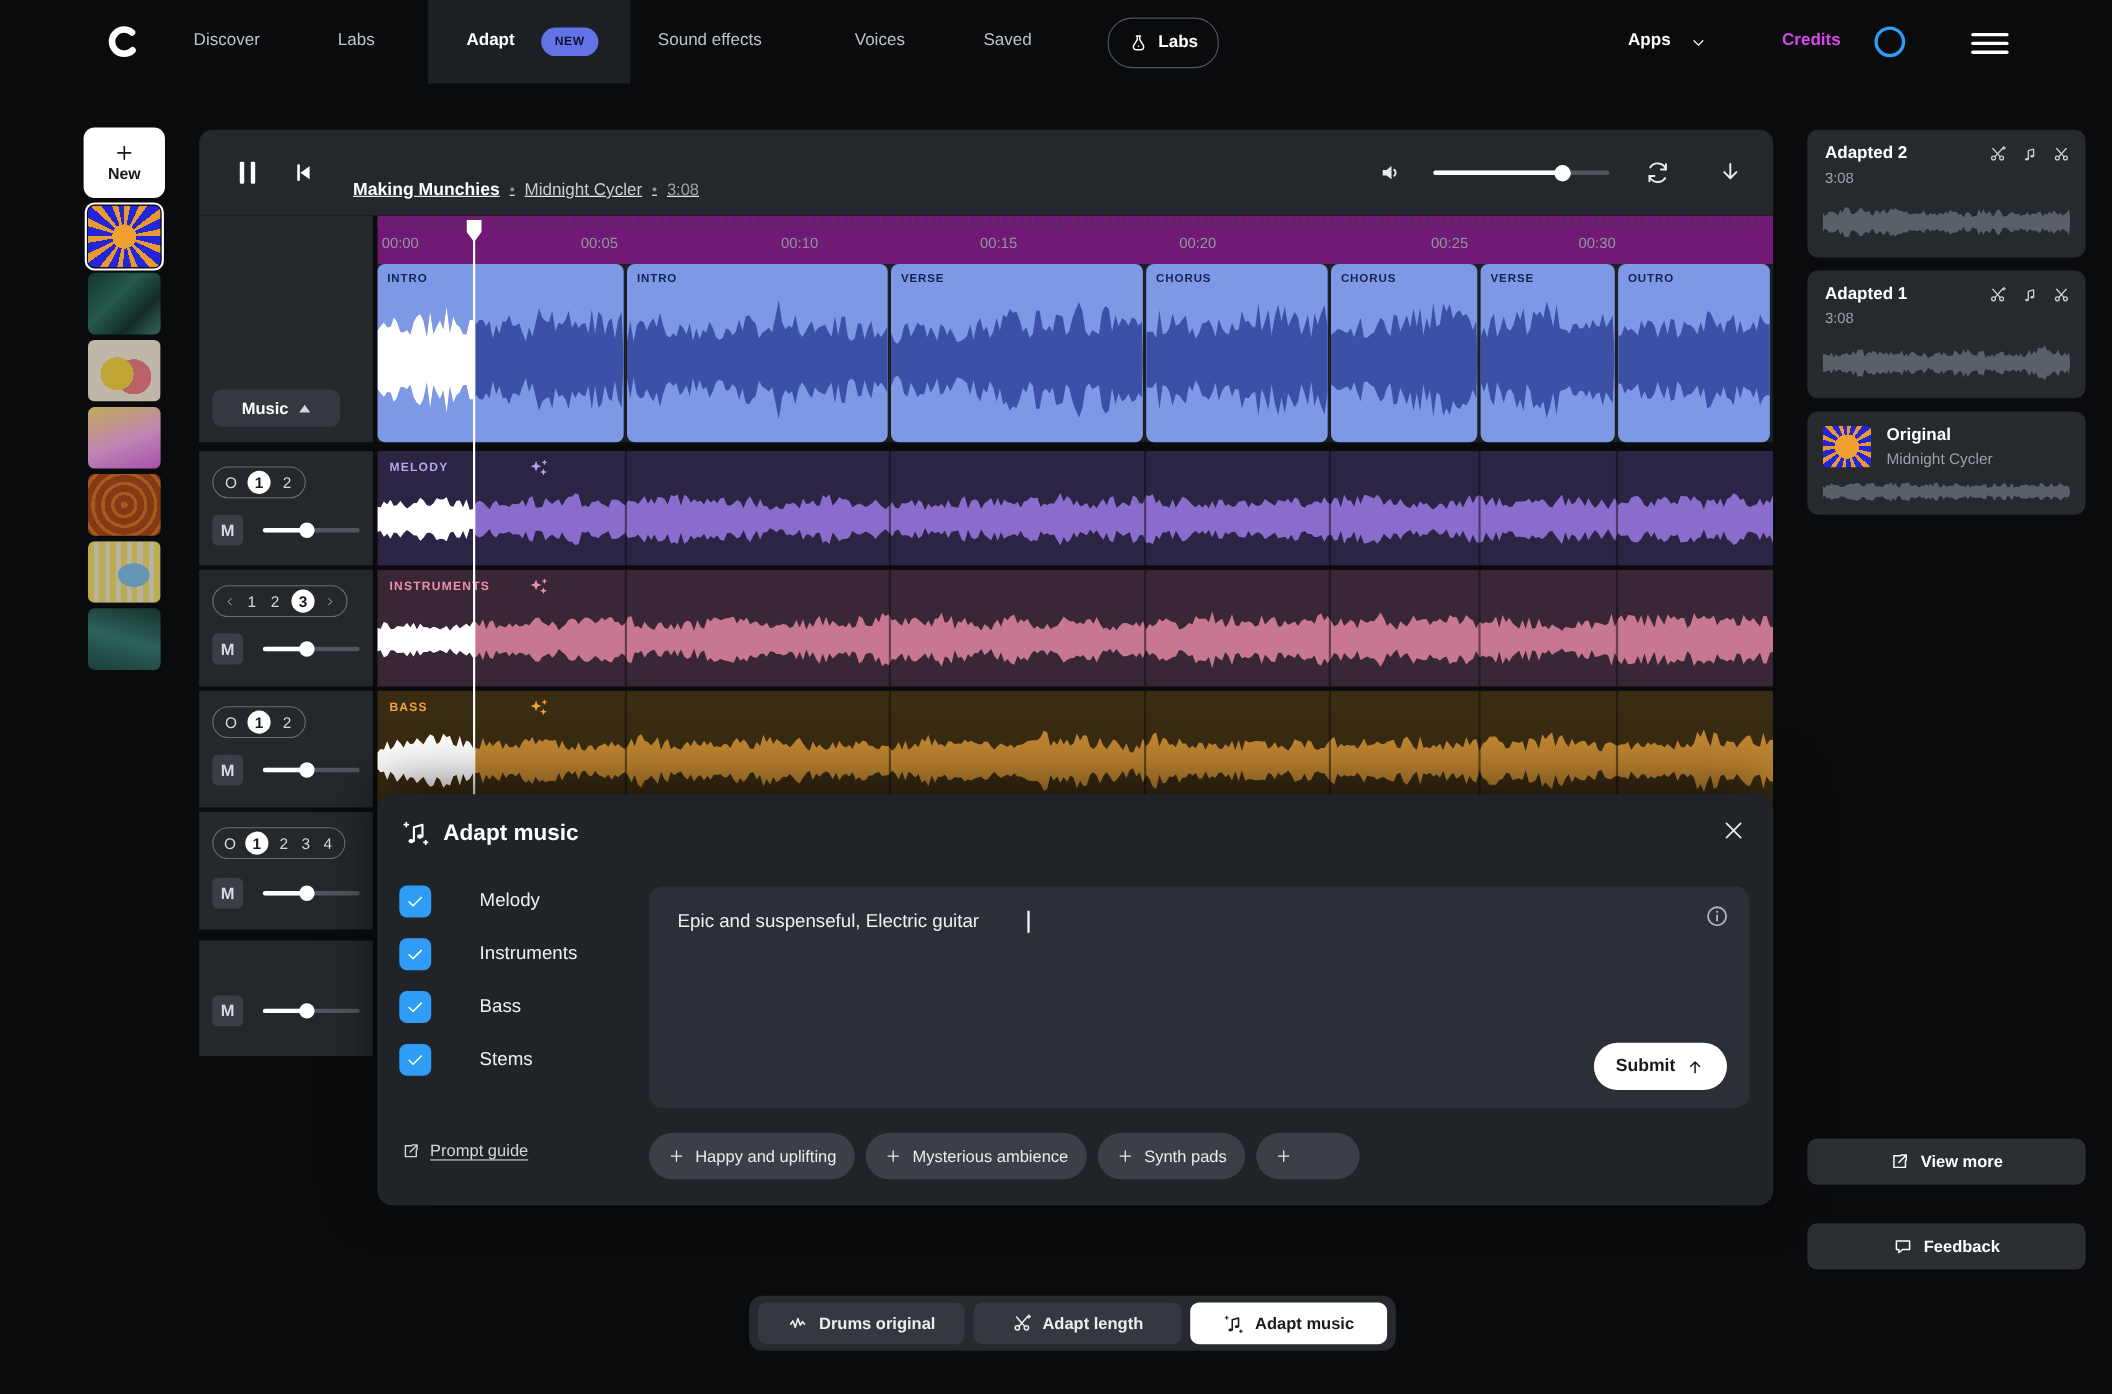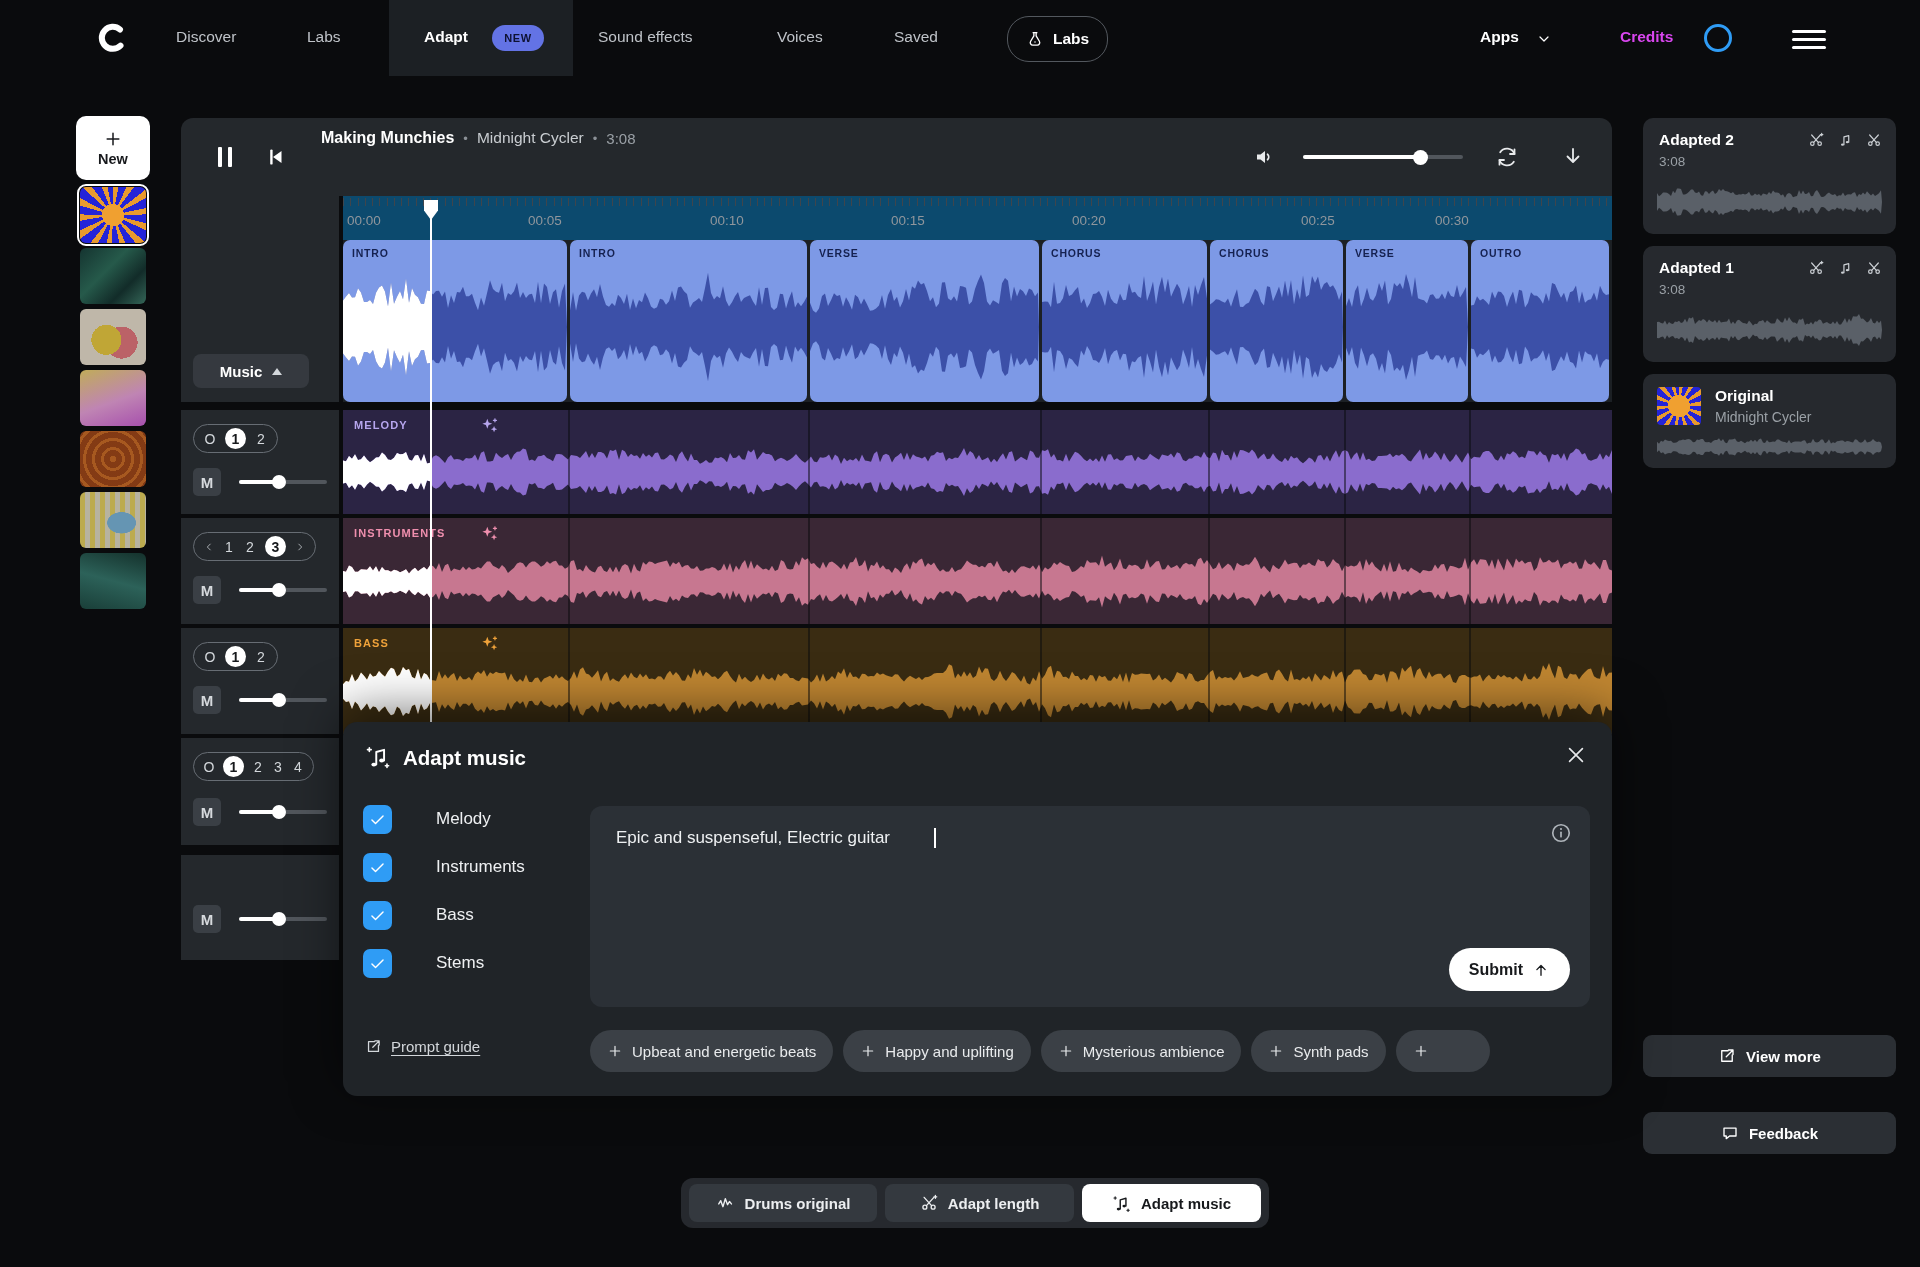--- a/index.html
+++ b/index.html
@@ -32,40 +32,40 @@
     radial-gradient(circle at 63% 60%,#e2767b 0 16px,rgba(0,0,0,0) 16px),#e7ddcc;}
   .t-pink{background:linear-gradient(160deg,#e8cf6a,#e79fd8 55%,#c95fd0);}
   .t-rust{background:repeating-radial-gradient(circle at 50% 50%,#c96a24 0 3px,#9e4516 3px 9px);}
   .t-grid{background:radial-gradient(ellipse at 63% 55%,#7ab4d8 0 24%,rgba(0,0,0,0) 25%),
     repeating-linear-gradient(90deg,#e3cf5e 0 5px,#ded8c2 5px 10px);}
   .t-leaf2{background:linear-gradient(15deg,#1d4a42,#34756a 50%,#173a33);}
   
   .phead{position:absolute;left:181px;top:118px;width:1431px;height:78px;background:#24282c;border-radius:12px 12px 0 0;}
   .pause{position:absolute;left:37px;top:29px;width:14px;height:20px;display:flex;gap:6px;}
   .pause i{width:4px;height:20px;background:#fff;border-radius:1px;}
-  .ptitle{position:absolute;left:140px;top:11px;display:flex;align-items:center;gap:9px;white-space:nowrap;}
+  .ptitle{position:absolute;left:140px;top:46px;display:flex;align-items:flex-start;gap:9px;white-space:nowrap;text-decoration:underline;}
   .slider-track{position:absolute;height:4px;border-radius:2px;background:#51565c;}
   .slider-fill{position:absolute;height:4px;border-radius:2px;background:#fff;}
   .knob{position:absolute;width:15px;height:15px;border-radius:50%;background:#fff;}
   
   .lblock{position:absolute;left:181px;width:158px;background:#24282c;}
   .stemsbtn{position:absolute;left:12px;width:116px;height:34px;background:#35393f;border-radius:8px;
     display:flex;align-items:center;justify-content:center;gap:10px;font-size:15px;font-weight:bold;}
   .tri-up{width:0;height:0;border-left:5.5px solid rgba(0,0,0,0);border-right:5.5px solid rgba(0,0,0,0);border-bottom:7px solid #d3d7db;}
   .pill{position:absolute;left:12px;top:14px;height:27px;border:1.4px solid #676d74;border-radius:15px;
     display:inline-flex;align-items:center;gap:9px;padding:0 10px;font-size:14px;color:#d4d8dc;}
   .pv{min-width:12px;text-align:center;}
   .pv.sel{width:21px;height:21px;border-radius:50%;background:#fff;color:#17191c;font-weight:bold;
     display:flex;align-items:center;justify-content:center;min-width:0;}
   .mrow{position:absolute;left:12px;top:58px;width:134px;height:28px;}
   .mbtn{position:absolute;left:0;top:0;width:28px;height:28px;background:#3a3f45;border-radius:5px;
     display:flex;align-items:center;justify-content:center;font-size:15px;font-weight:bold;color:#d7dade;}
   
   .viewport{position:absolute;left:343px;top:196px;width:1269px;height:540px;overflow:hidden;}
-  .ruler{position:absolute;left:0;top:0;width:1269px;height:44px;background:#0c4a6e;}
+  .ruler{position:absolute;left:0;top:0;width:1269px;height:44px;background:#701a75;}
   #ruler-ticks i{position:absolute;top:2px;width:1px;height:8px;background:#3f454c;}
   .tlabel{position:absolute;top:17px;font-size:13.5px;color:#90969c;}
   .row1{position:absolute;left:0;top:44px;width:1269px;height:162px;background:#1c2024;}
   .section{position:absolute;top:0;height:162px;background:#7d99e6;border-radius:7px;overflow:hidden;}
   .seclabel{position:absolute;left:9px;top:7px;font-size:10.5px;font-weight:bold;letter-spacing:.8px;color:#152150;z-index:3;}
   .stem-row{position:absolute;left:0;width:1269px;overflow:hidden;}
   .stemlabel{position:absolute;left:11px;top:9px;font-size:11px;font-weight:bold;letter-spacing:1.1px;z-index:3;}
   .sparkle{position:absolute;left:138px;top:7px;z-index:3;}
   .wave{position:absolute;z-index:1;}
   .played{position:absolute;left:0;overflow:hidden;z-index:2;}
@@ -704,26 +704,20 @@
           <path d="M14 4h6v6M20 4l-9 9"></path>
         </svg>
       <span style="text-decoration:underline;text-underline-offset:3px">Prompt guide</span>
     </div>
 
     <div class="chips">
       <div class="chip">
         <svg class="ic" width="16" height="16" viewBox="0 0 24 24" stroke-width="2.1">
             <path d="M12 5v14M5 12h14"></path>
           </svg>
-        <span>Upbeat and energetic beats</span>
-      </div>
-      <div class="chip">
-        <svg class="ic" width="16" height="16" viewBox="0 0 24 24" stroke-width="2.1">
-            <path d="M12 5v14M5 12h14"></path>
-          </svg>
         <span>Happy and uplifting</span>
       </div>
       <div class="chip">
         <svg class="ic" width="16" height="16" viewBox="0 0 24 24" stroke-width="2.1">
             <path d="M12 5v14M5 12h14"></path>
           </svg>
         <span>Mysterious ambience</span>
       </div>
       <div class="chip">
         <svg class="ic" width="16" height="16" viewBox="0 0 24 24" stroke-width="2.1">

